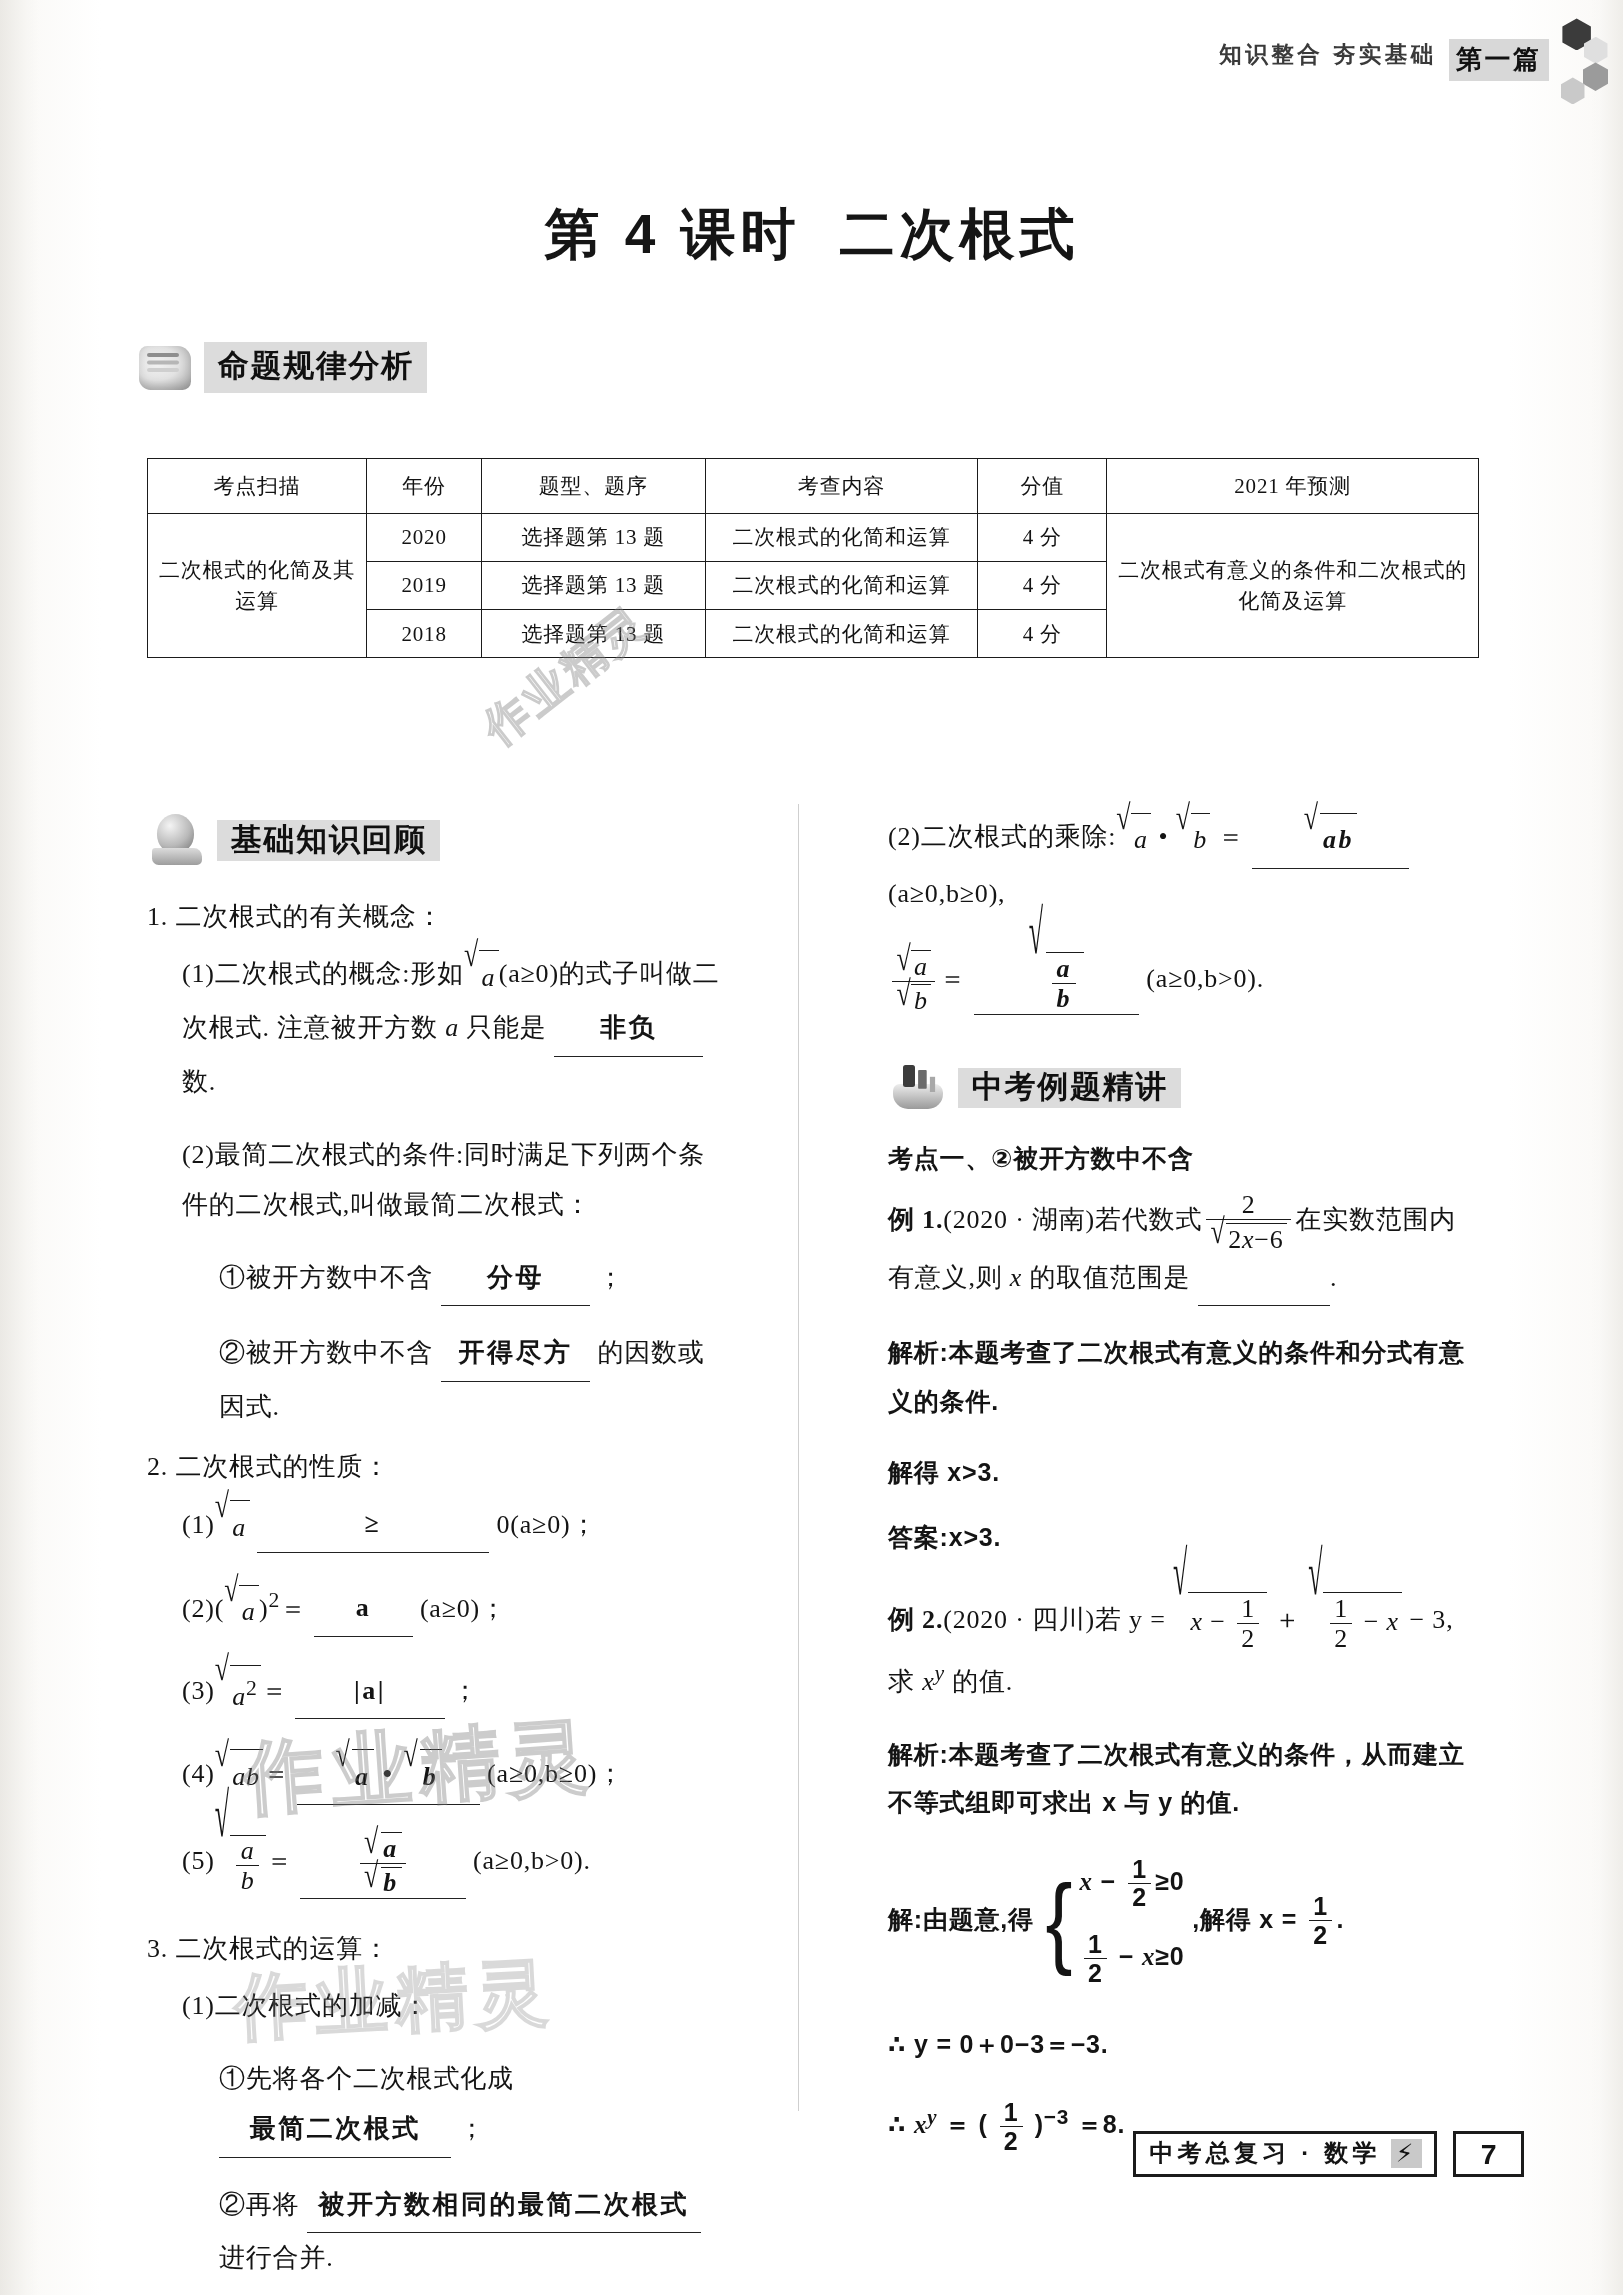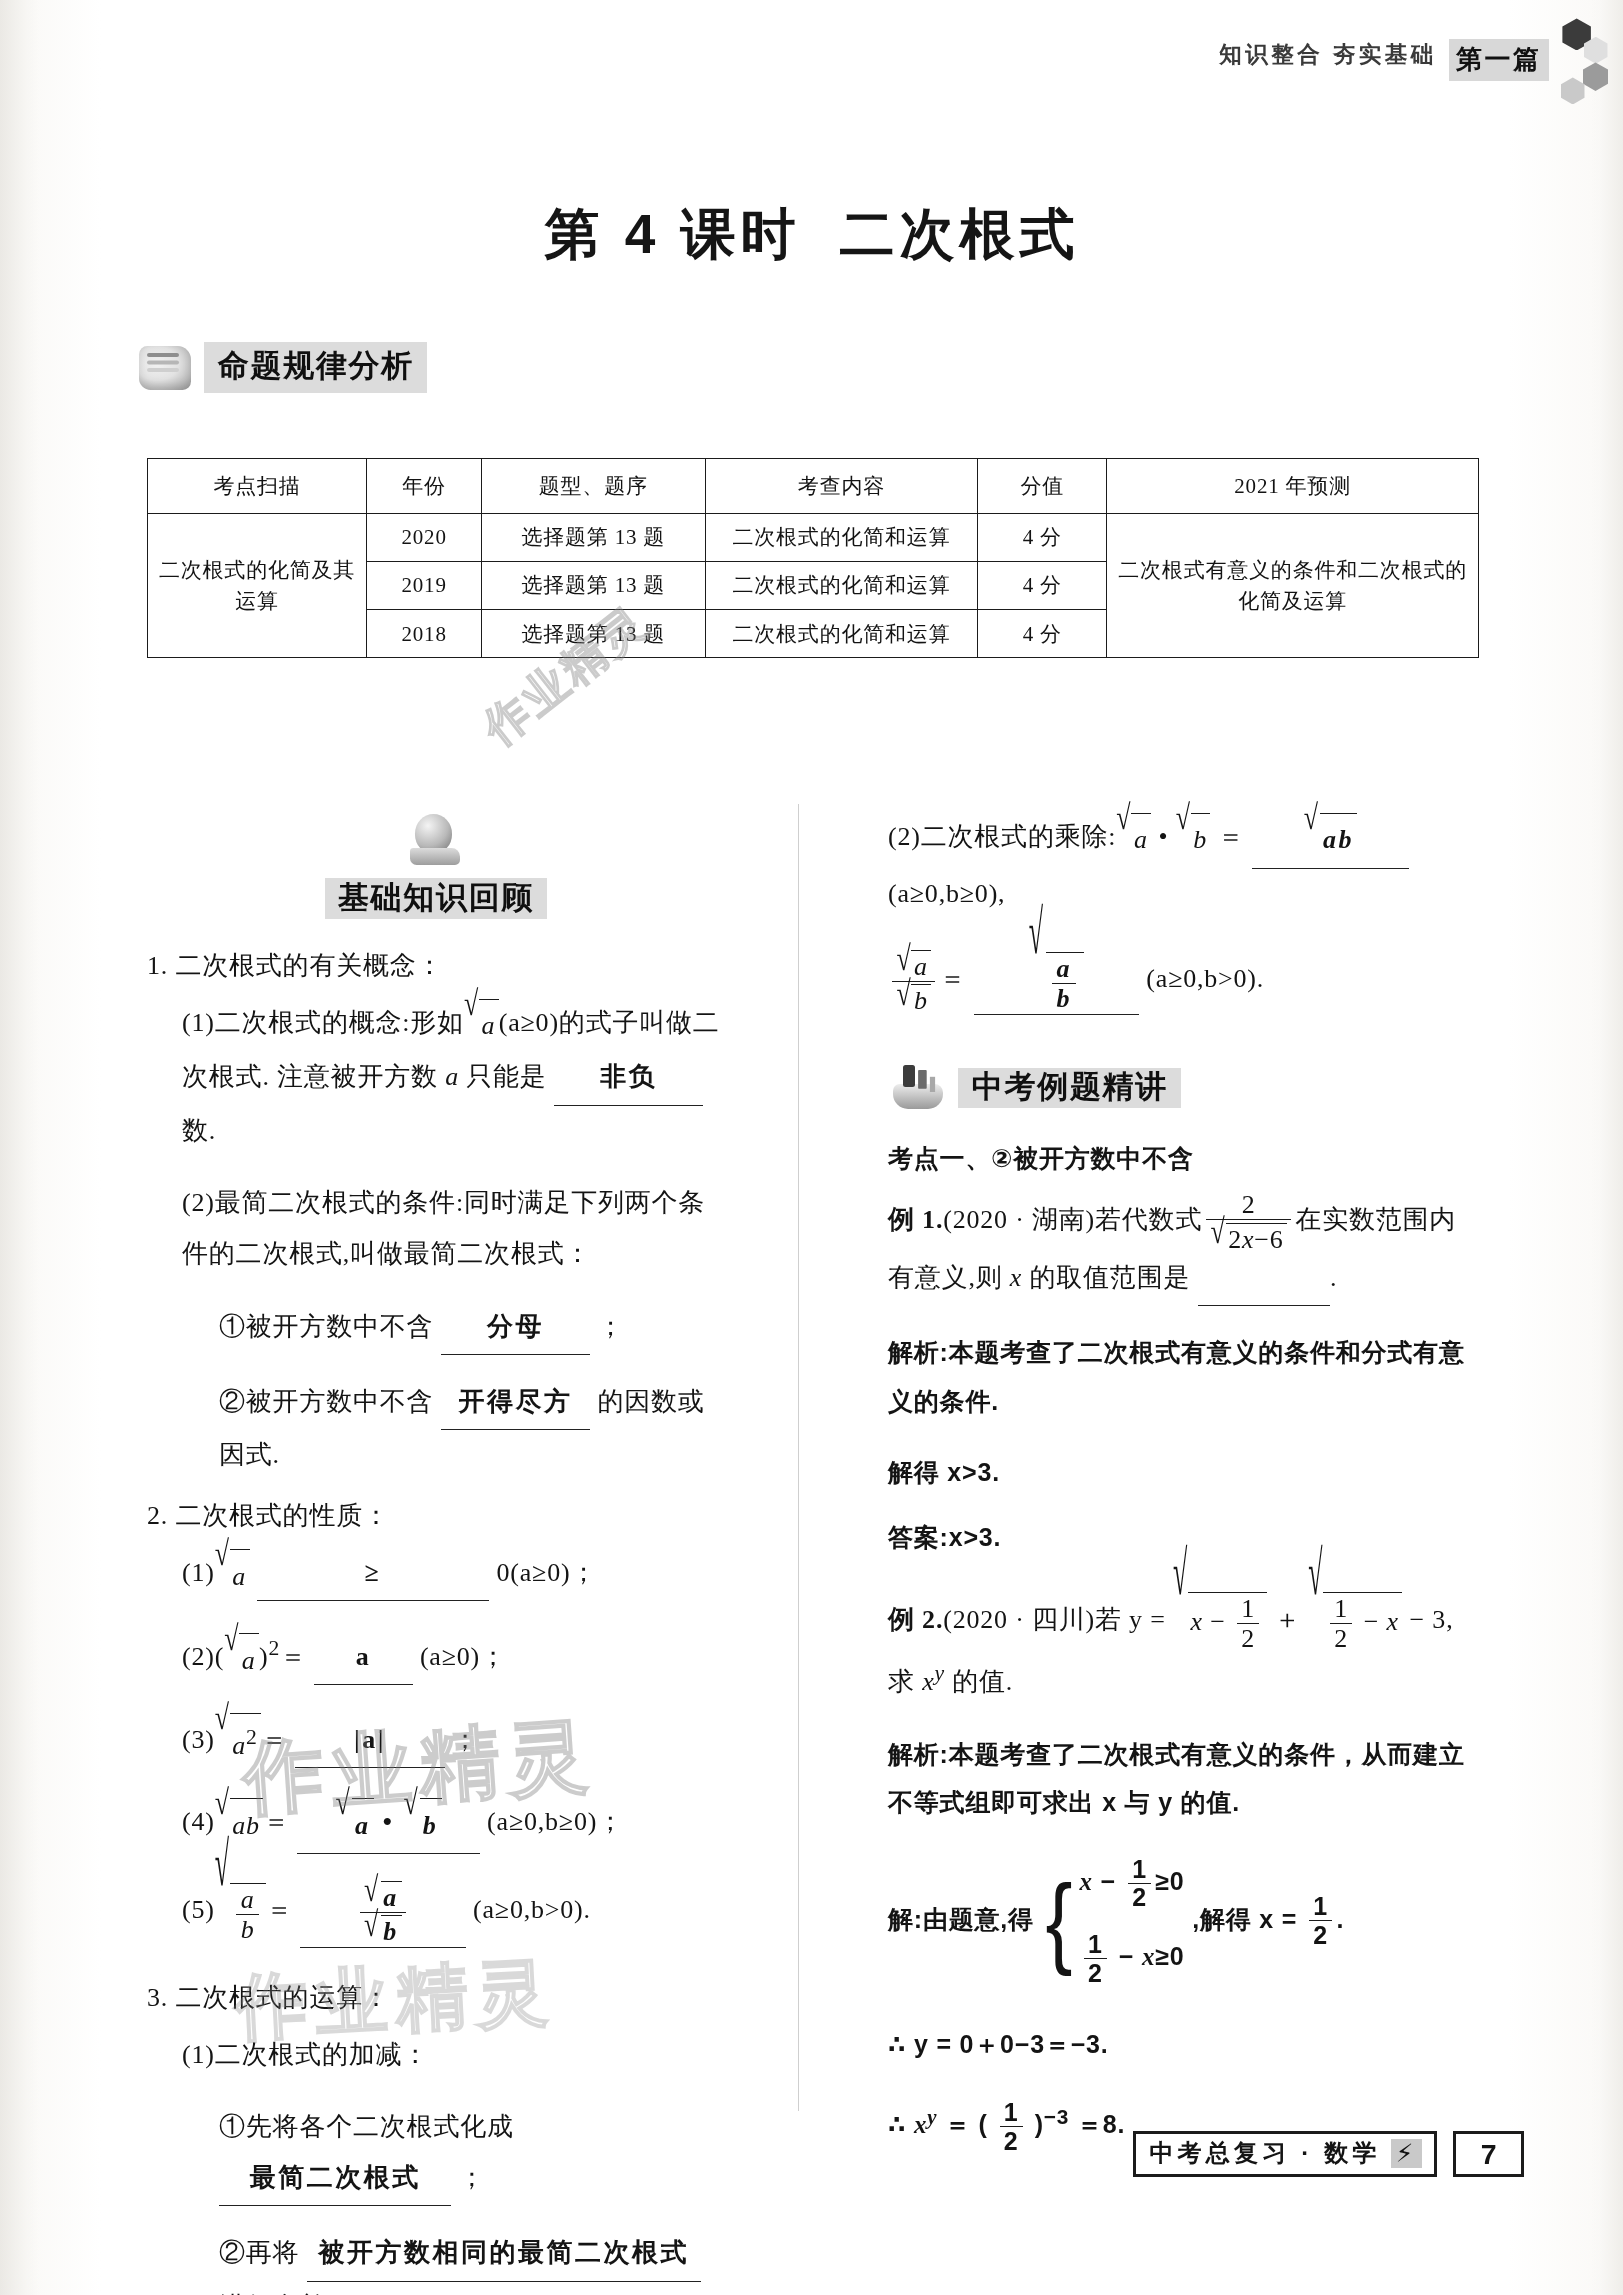--- a/index.html
+++ b/index.html
@@ -194,21 +194,21 @@
       <td class="content">二次根式的化简和运算</td>
       <td>4 分</td>
     </tr>
   </tbody>
 </table>
 
 <div class="divider"></div>
 
 <div class="col left">
 
-  <div class="badge" style="margin:0 0 34px 0;flex-direction:column;">
+  <div class="badge" style="margin:0 0 34px 0;">
     <span class="badge-icon">
         <span class="ico-globe"></span>
       </span>
     <span class="badge-label">基础知识回顾</span>
   </div>
 
   <div class="h-num">1. 二次根式的有关概念：</div>
 
   <div class="p indent">
     <span>(1)二次根式的概念:形如</span><span class="sqrt">

